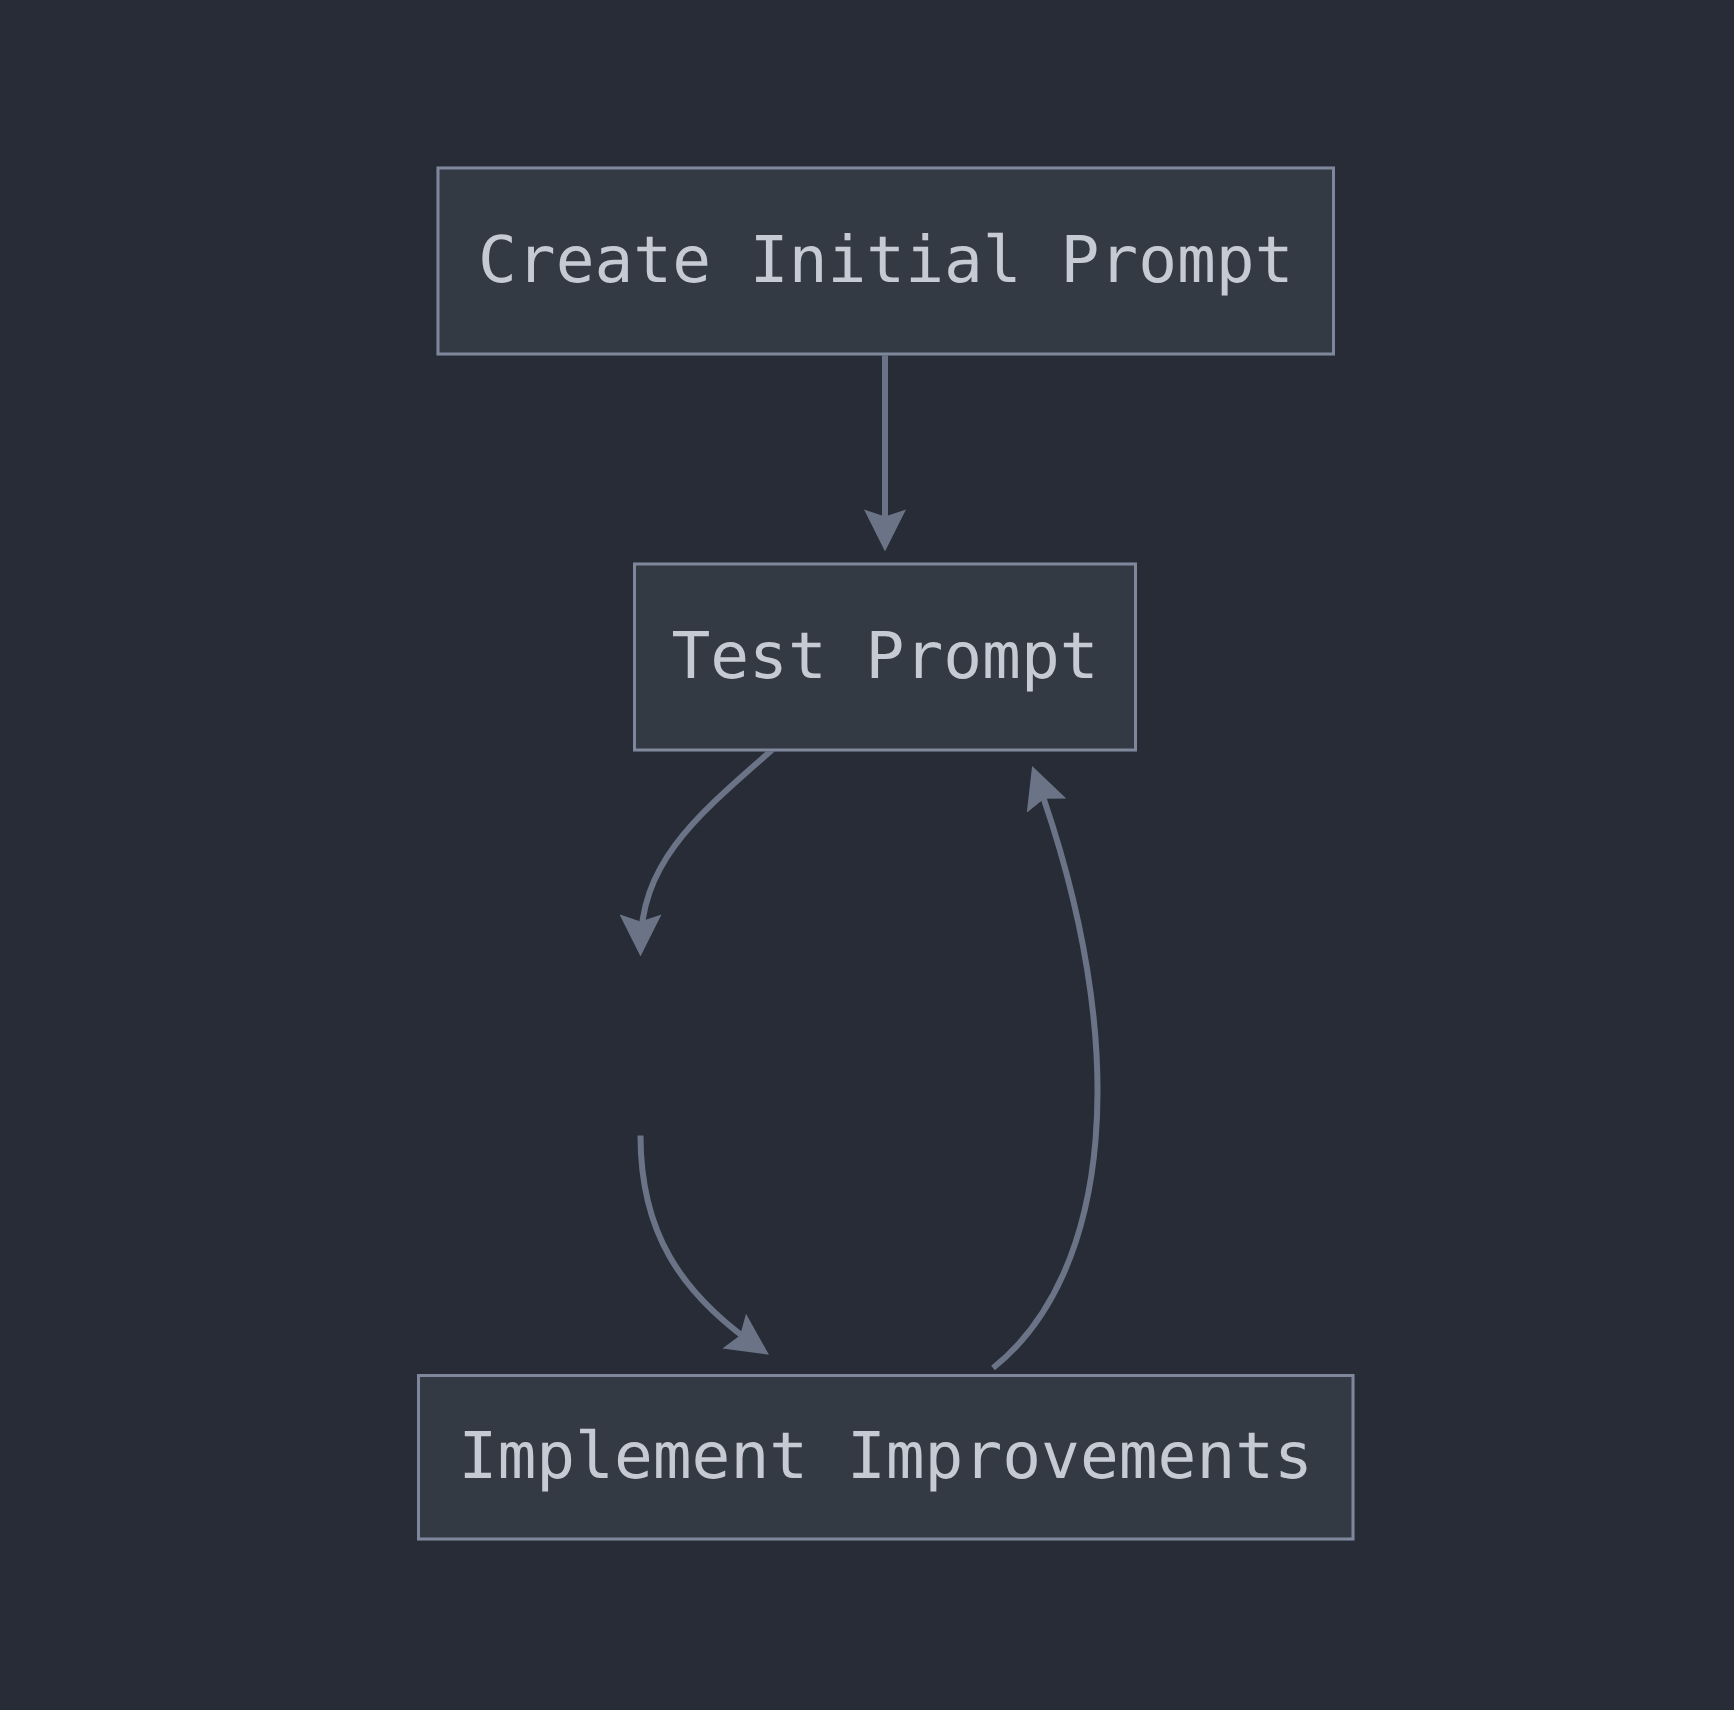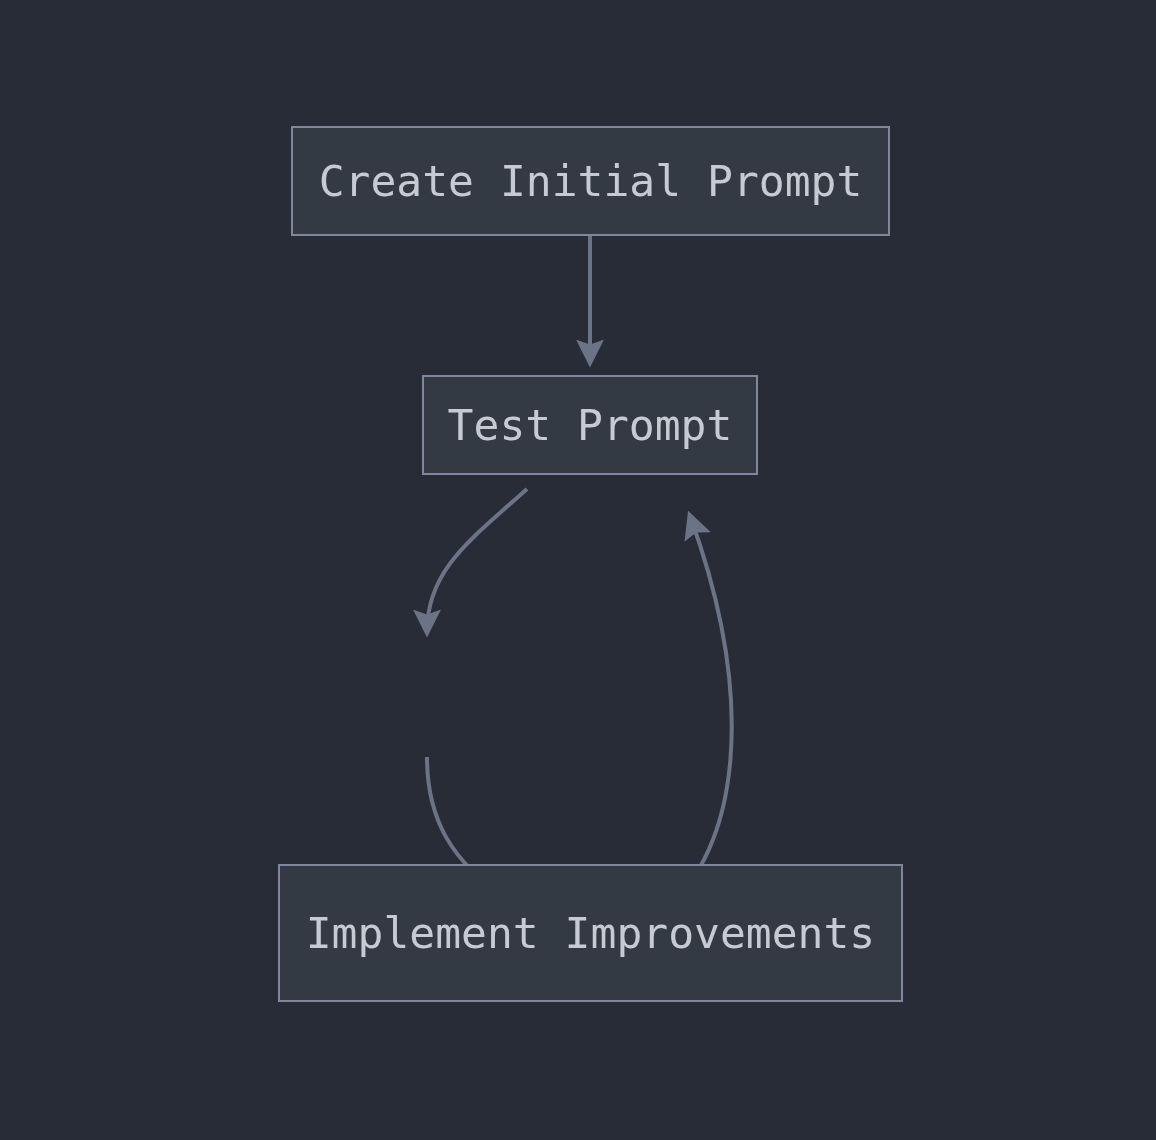--- a/index.html
+++ b/index.html
@@ -38,24 +38,24 @@
   }
   .node-label {
     color: #c5cad3;
     font-family: "DejaVu Sans Mono", "Liberation Mono", monospace;
     font-size: 43px;
     line-height: 1;
     letter-spacing: 0px;
     white-space: pre;
   }
   
-  #node-create  { left: 291px; top: 126px;  width: 599px; height: 110px; }
-  #node-test    { left: 422px; top: 375px;  width: 336px; height: 100px; }
+  #node-create  { left: 291px; top: 111px;  width: 599px; height: 126px; }
+  #node-test    { left: 422px; top: 375px;  width: 336px; height: 126px; }
   #node-identify{ left: 206px; top: 645px;  width: 442px; height: 112px; }
-  #node-implement { left: 278px; top: 864px; width: 625px; height: 138px; }
+  #node-implement { left: 278px; top: 916px; width: 625px; height: 111px; }
 </style>
 </head>
 <body>
 
 <div id="canvas">
 
   <svg id="edges" viewBox="0 0 1156 1140">
     <defs>
       <marker id="arrowhead" markerWidth="7" markerHeight="7" refX="5.6" refY="3.5" orient="auto" markerUnits="strokeWidth">
         <path d="M 0 0 L 7 3.5 L 0 7 L 1.2 3.5 Z" fill="#6b7487"></path>

